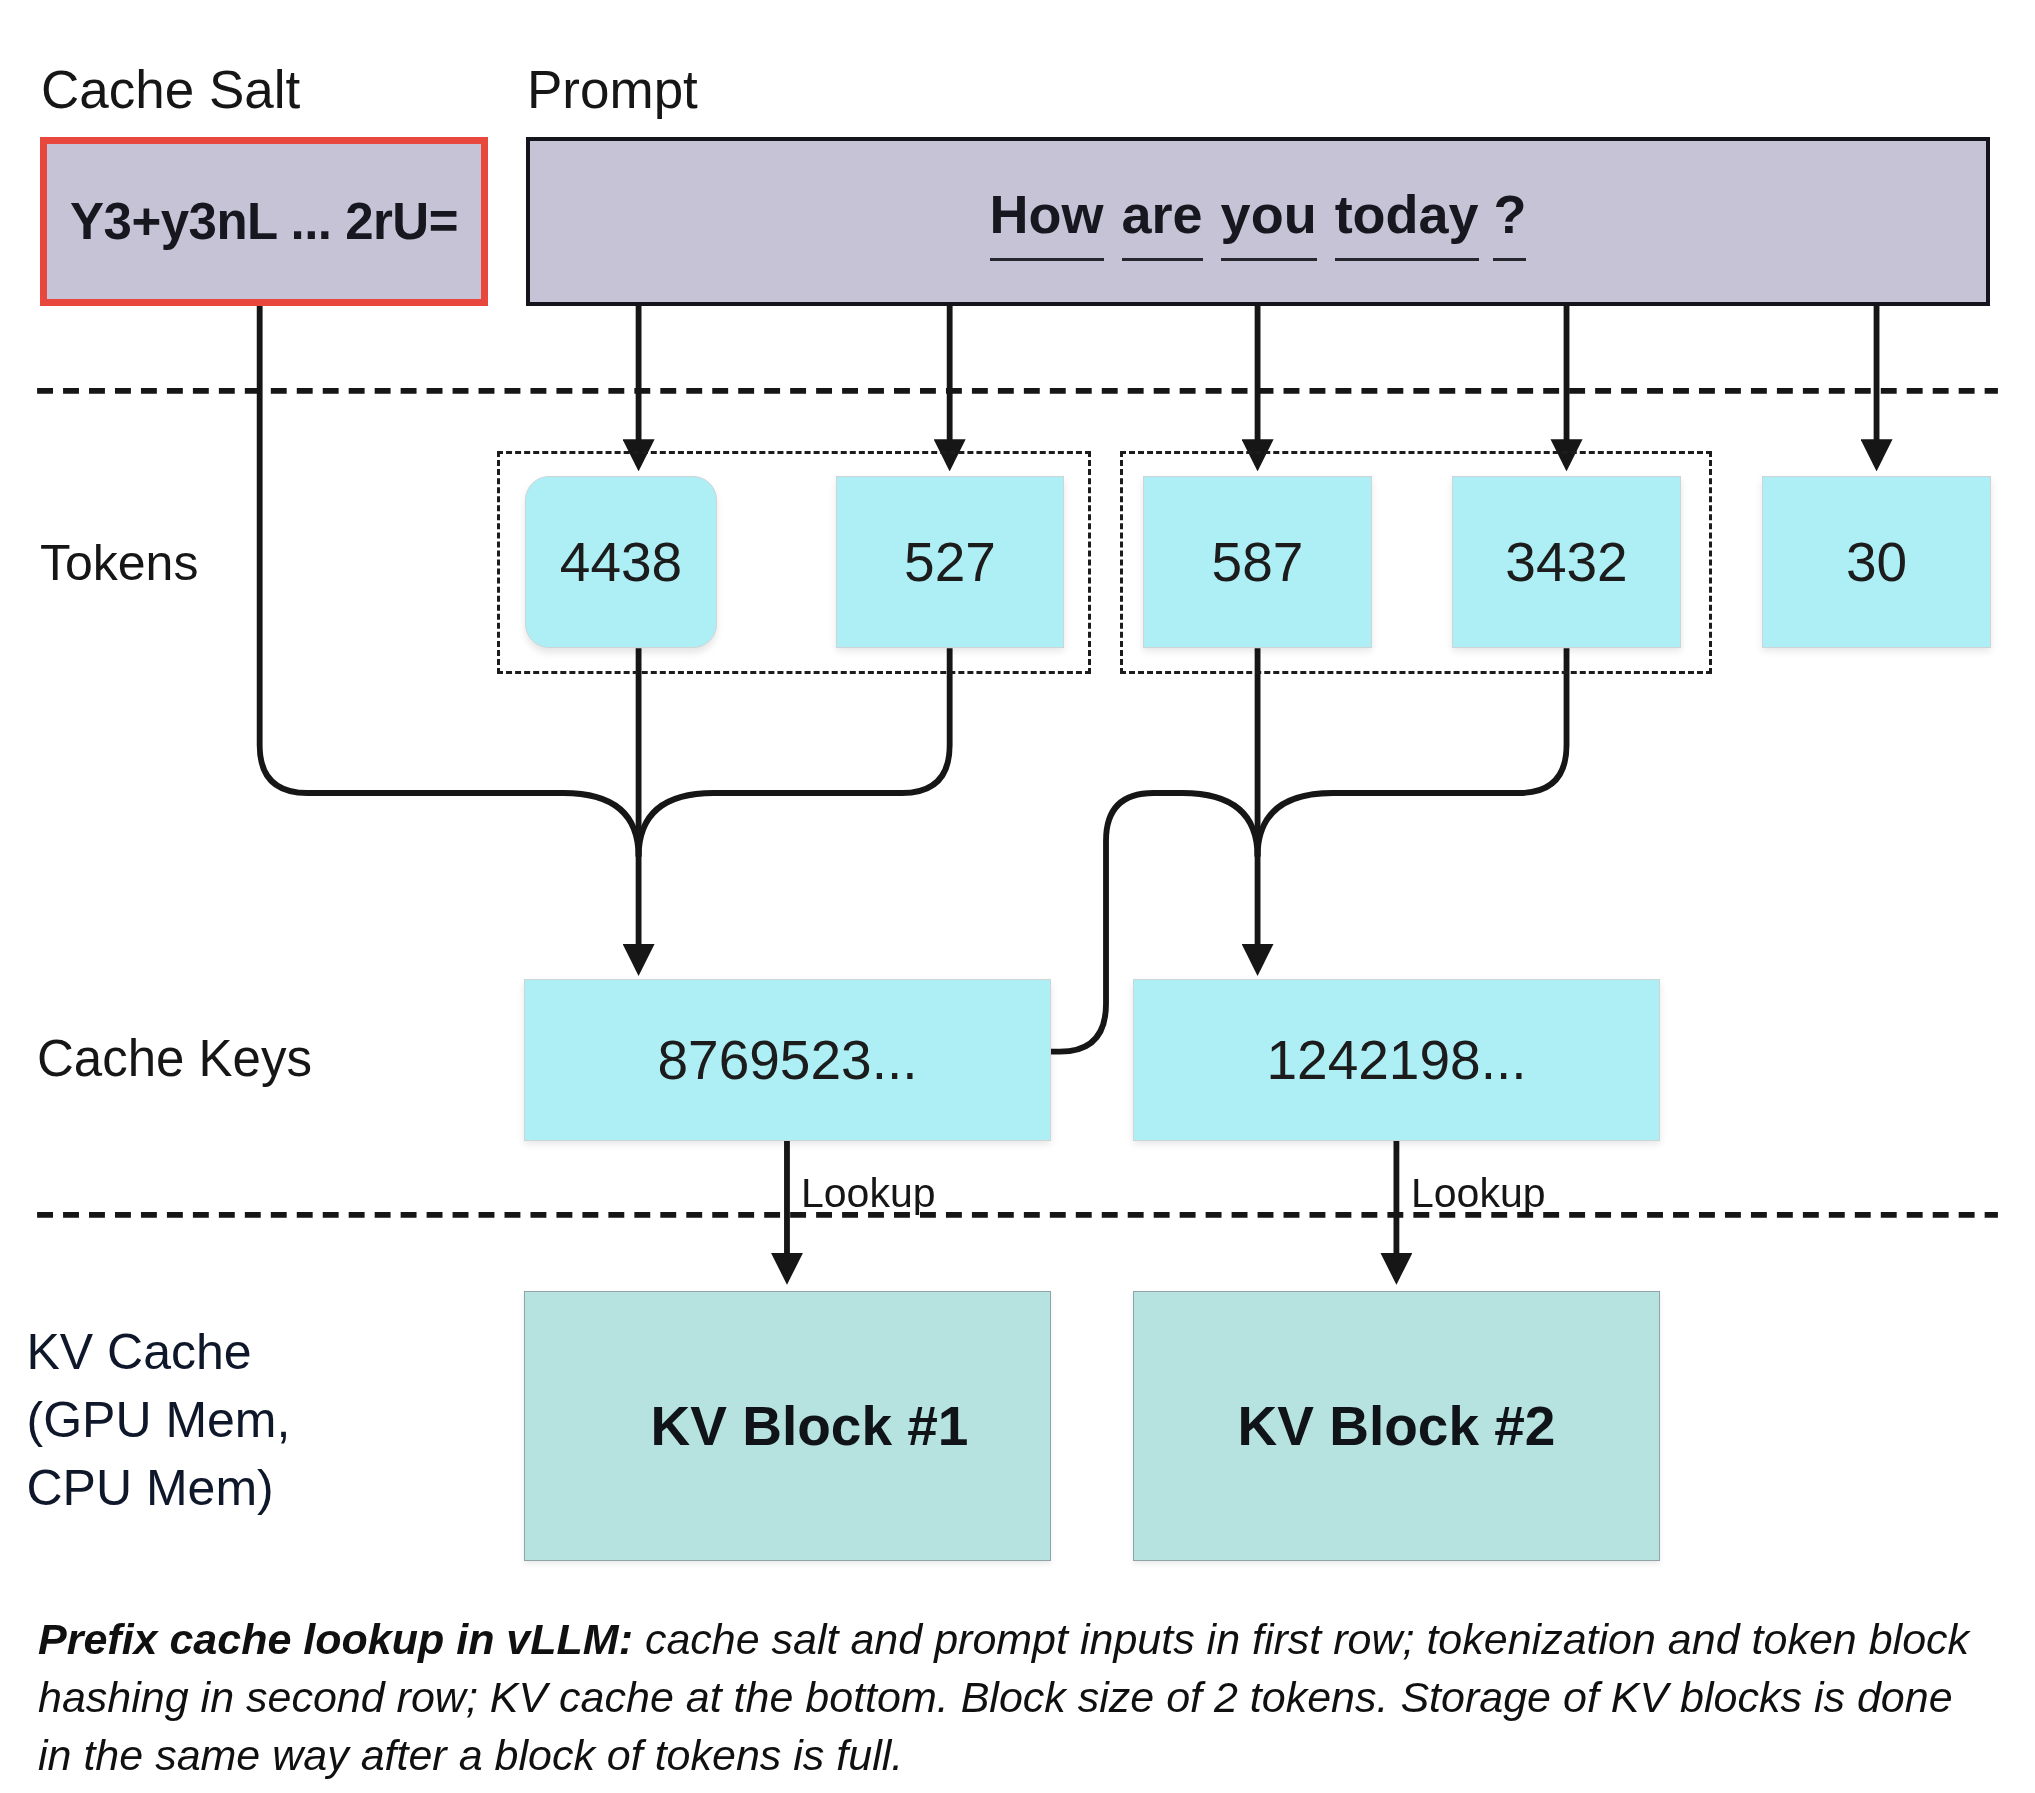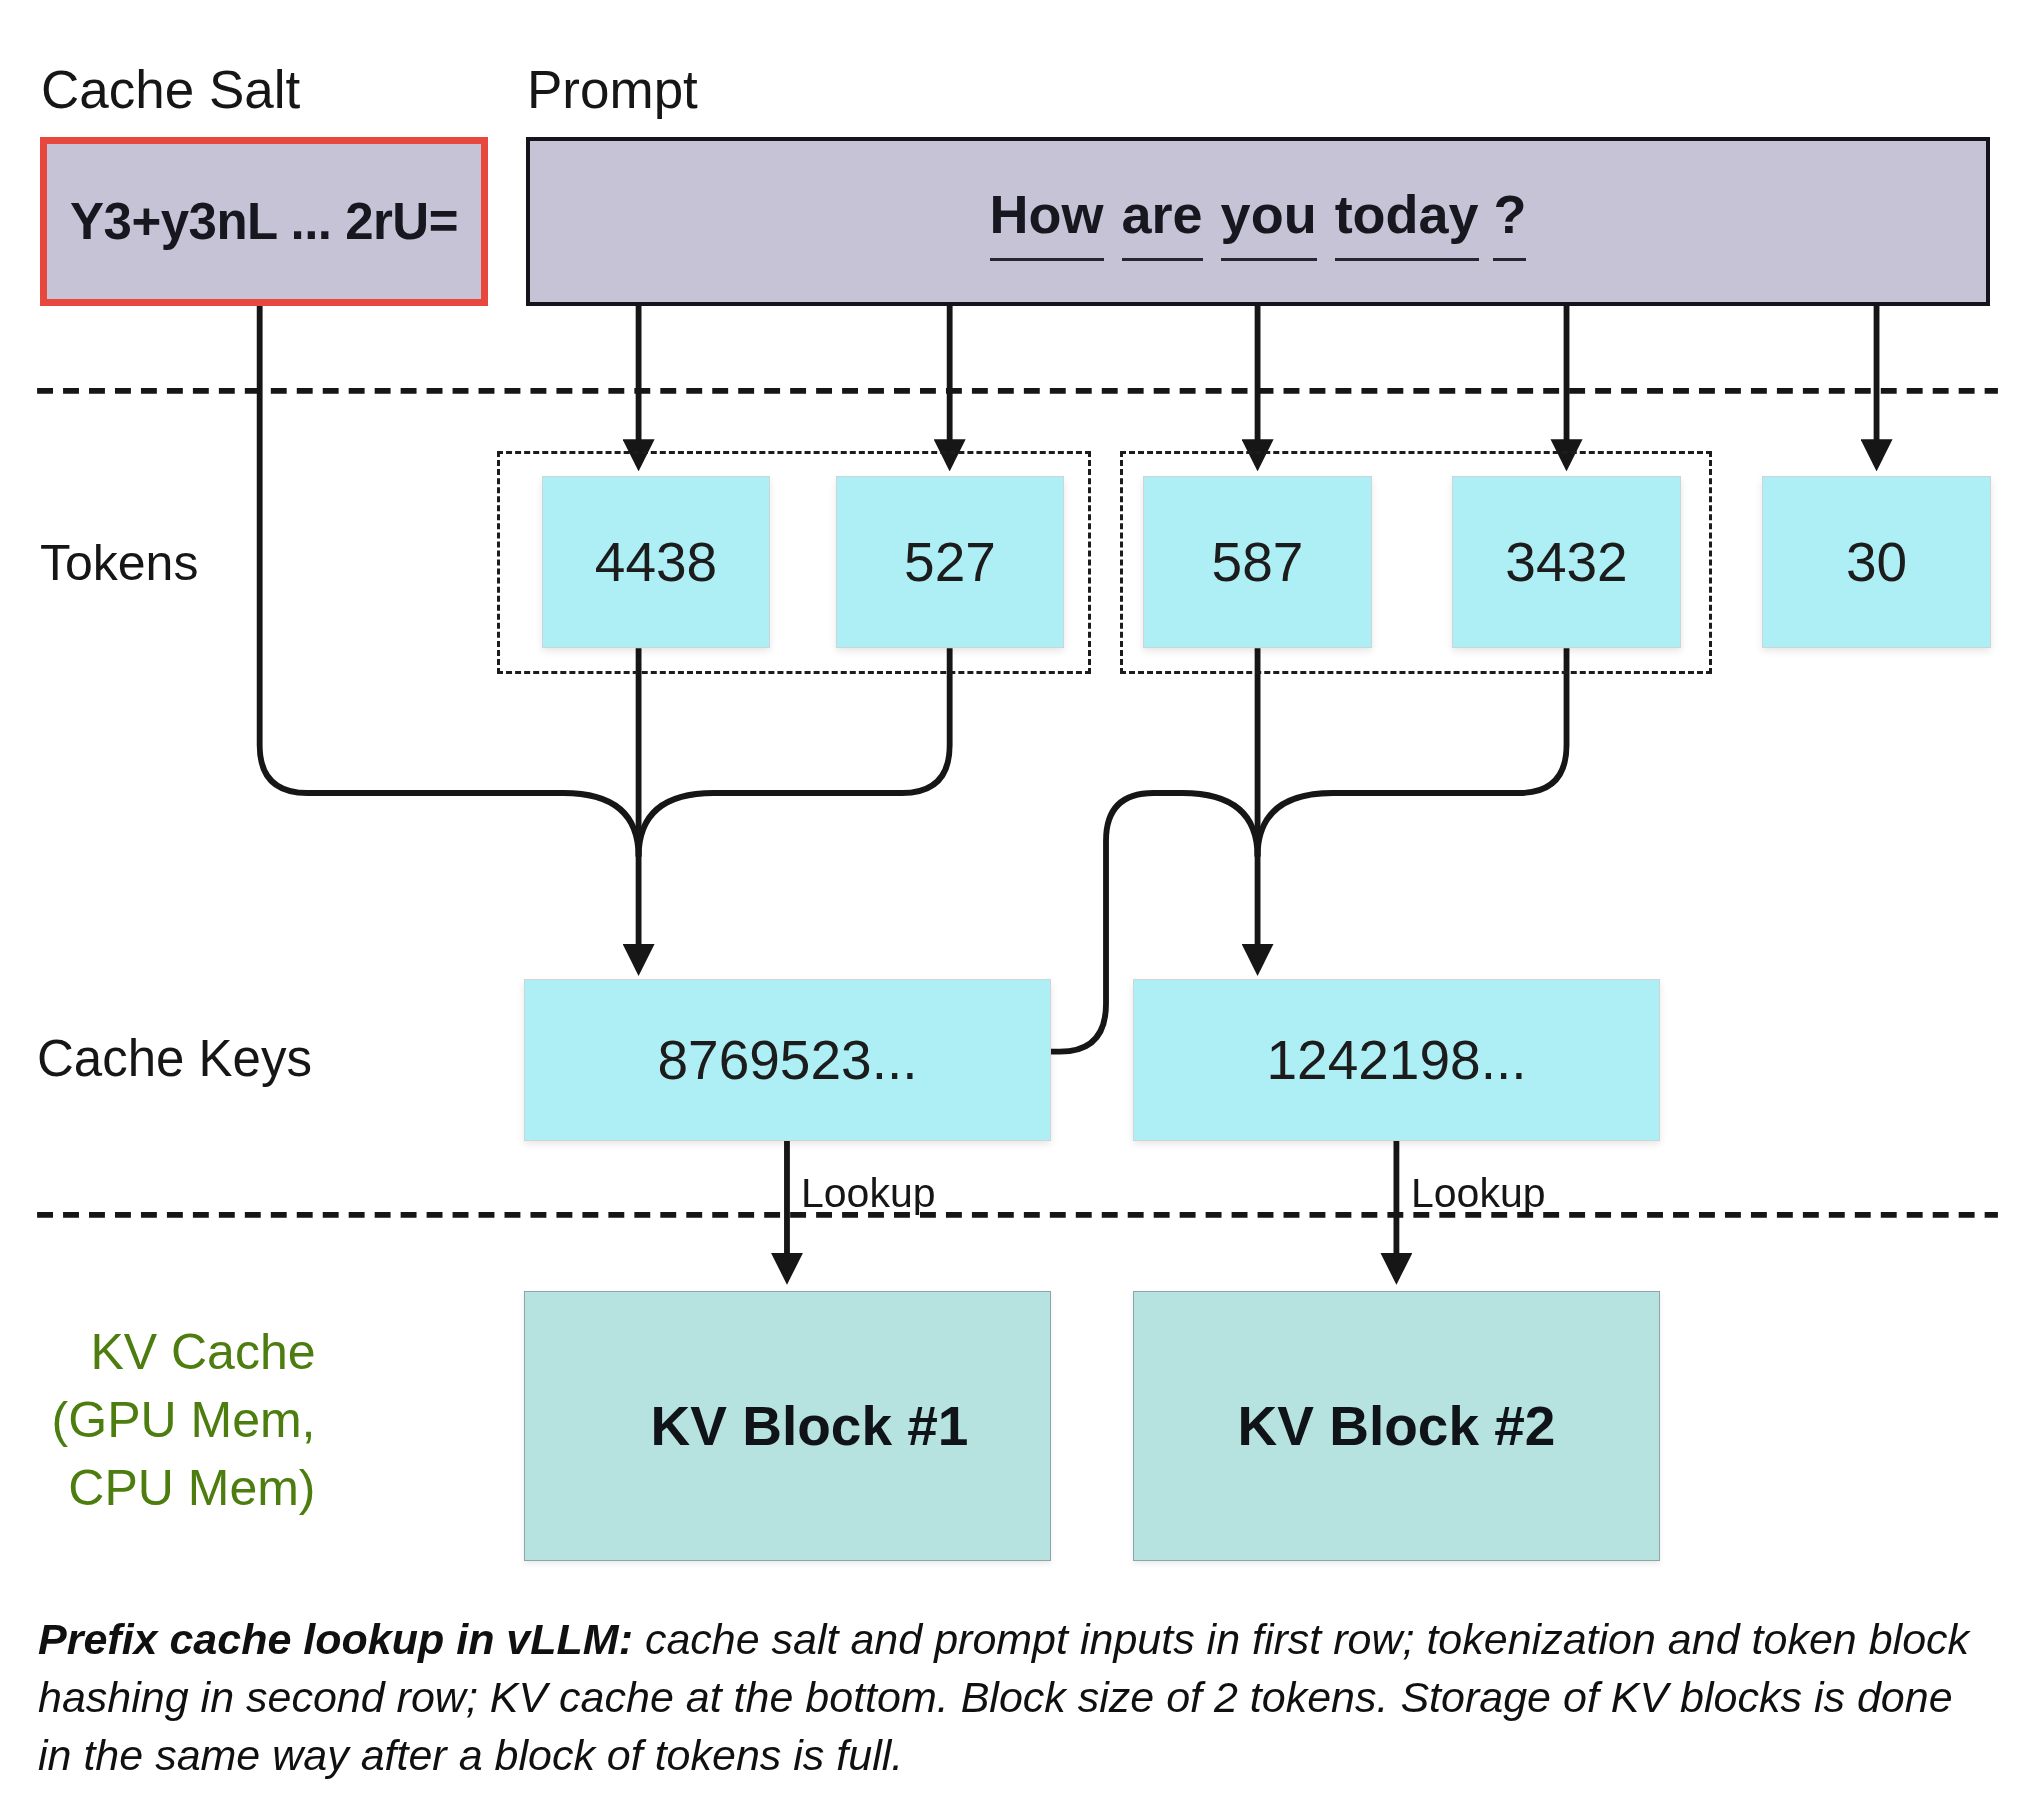--- a/index.html
+++ b/index.html
@@ -34,21 +34,21 @@
   .kv {
     top:1245px; height:270px; background:#b6e2e0; border:1.6px solid #8fa3a8;
     font-weight:bold; font-size:55px; color:#101418; box-shadow:0 3.2px 5.3px rgba(0,0,0,0.08);
   }
   .hash-note {
     position:absolute; left:1532px; top:686px; width:276px;
     font-size:38px; line-height:51px; text-align:center; color:#161616;
   }
   .kv-label {
     position:absolute; left:26.5px; top:1272px; width:289px;
-    font-size:50px; line-height:68px; text-align:right; color:#4d7c0f;
+    font-size:50px; line-height:68px; text-align:left; color:#0f172a;
   }
   .lookup-lbl { position:absolute; top:1124px; font-size:41px; color:#161616; }
   .caption {
     position:absolute; left:38px; top:1564px; width:1940px;
     font-size:43px; line-height:58px; font-style:italic; color:#101010;
   }
   .caption .lead { font-weight:bold; }
   svg.wires { position:absolute; left:0; top:0; pointer-events:none; }
   svg.wires path, svg.wires line { stroke:#161616; stroke-width:11; fill:none; }
 </style>
@@ -104,21 +104,21 @@
       <span class="pword">are</span>
       <span class="pword">you</span>
       <span class="pword">today</span>
       <span class="pword qmark">?</span>
     </span>
   </div>
 
   <div class="tok-group" style="left:497px; width:594px;"></div>
   <div class="tok-group" style="left:1120px; width:592px;"></div>
 
-  <div class="box token" style="left:542px;  width:228px;">
+  <div class="box token" style="left:525px;  width:192px;border-radius:24px;">
     <span>4438</span>
   </div>
   <div class="box token" style="left:836px; width:228px;">
     <span>527</span>
   </div>
   <div class="box token" style="left:1143px; width:229px;">
     <span>587</span>
   </div>
   <div class="box token" style="left:1452px; width:229px;">
     <span>3432</span>

